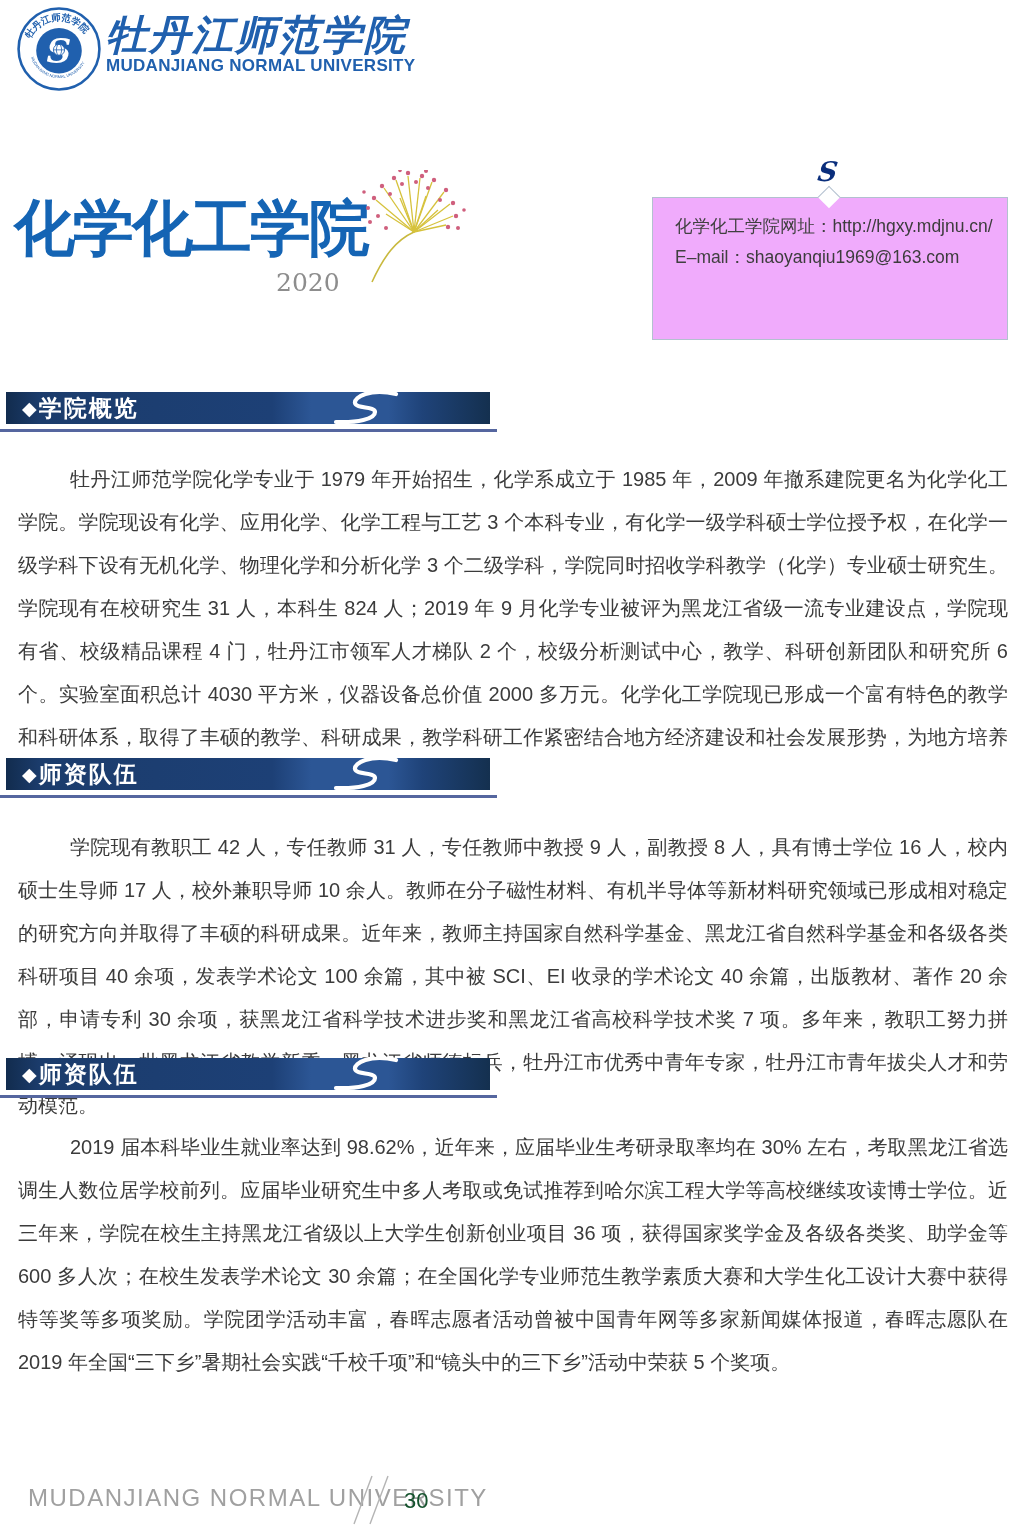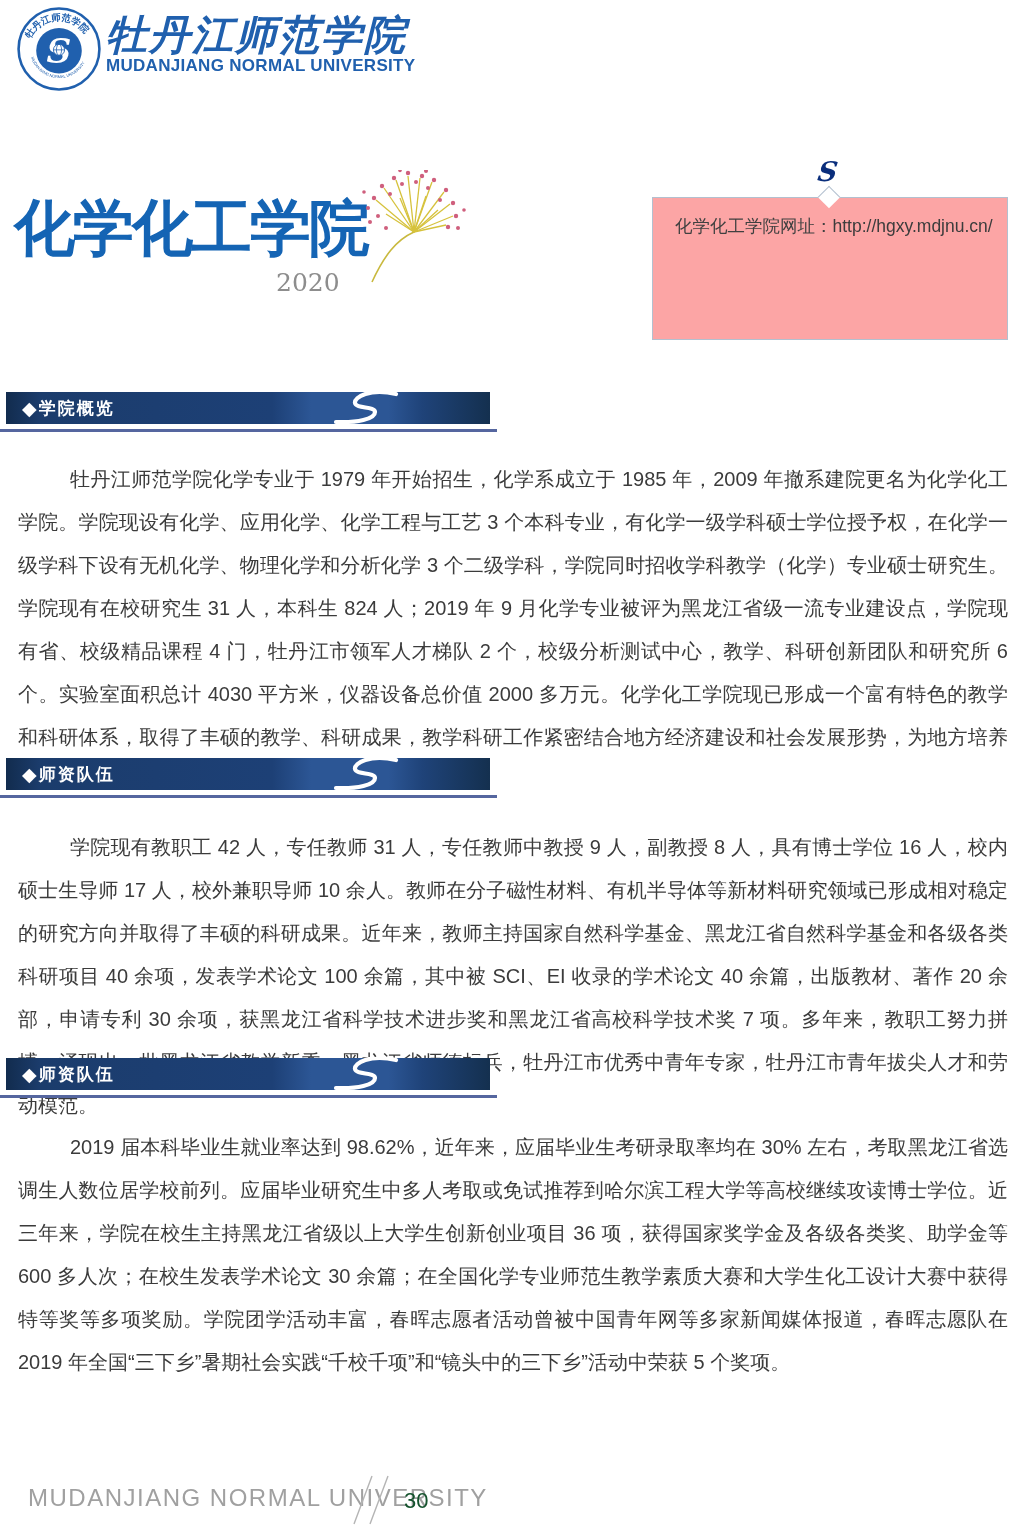--- a/index.html
+++ b/index.html
@@ -36,38 +36,38 @@
     letter-spacing:2px; line-height:19.5px; white-space:nowrap;
   }
   
   .s-mark {
     position:absolute; left:818px; top:156px;
     font-family:"DejaVu Serif", serif; font-style:italic; font-weight:900;
     font-size:27px; color:#0a2e7c; transform:skewX(-8deg);
   }
   .contact-box {
     position:absolute; left:652px; top:197px; width:356px; height:143px;
-    border:1px solid #b3c0cf; background:#fca5a5;
+    border:1px solid #b3c0cf; background:#f0abfc;
     padding:13px 10px 8px 22px; font-size:17.5px; color:#404040; line-height:31px;
     white-space:nowrap;
   }
   .contact-notch {
     position:absolute; left:168px; top:-9px; width:16px; height:16px;
     background:#ffffff; border-top:1px solid #b3c0cf; border-left:1px solid #b3c0cf;
     transform:rotate(45deg);
   }
   .contact-line .val { color:#3c3c3c; }
   
   .section-bar {
     position:absolute; left:6px; width:484px; height:32px;
     background:linear-gradient(90deg,#122c4e 0%,#1b3c6c 7%,#1d4076 55%,#2c5695 63%,#2c5695 79%,#1f4379 86%,#14304f 100%);
     color:#ffffff; display:flex; align-items:center; padding-left:16px;
   }
   .section-bar .marker { font-size:19px; margin-right:2px; }
-  .section-bar .bar-title { font-size:17px; font-weight:700; letter-spacing:2px; }
+  .section-bar .bar-title { font-size:23px; font-weight:700; letter-spacing:2px; }
   .bar-swoosh { position:absolute; right:88px; top:-1px; width:72px; height:34px; }
   .bar-underline {
     position:absolute; left:0; width:497px; height:3px; background:#55669f;
   }
   .body-para {
     position:absolute; left:18px; width:990px;
     font-size:20px; color:#3b3b3b; line-height:43px;
     text-align:justify; text-indent:2.6em;
   }
   
@@ -155,20 +155,23 @@
   </svg>
 
   <div class="hero-year">2020</div>
 
   <div class="s-mark">S</div>
   <div class="contact-box">
     <div class="contact-notch"></div>
     <div class="contact-line">
       <span>化学化工学院网址：</span><span class="val">http://hgxy.mdjnu.cn/</span>
     </div>
+    <div class="contact-line">
+      <span>E–mail：</span><span class="val">shaoyanqiu1969@163.com</span>
+    </div>
   </div>
 
   <div class="section-bar" style="top:392px;">
     <span class="marker">◆</span>
     <span class="bar-title">学院概览</span>
     <svg class="bar-swoosh" viewBox="0 0 72 34">
       <path d="M 66 3 C 40 -3 24 6 25 12 C 26 18 45 15 45 21 C 45 28 27 32 6 31" fill="none" stroke="#ffffff" stroke-width="4.2" stroke-linecap="round"></path>
     </svg>
   </div>
   <div class="bar-underline" style="top:429px;"></div>

